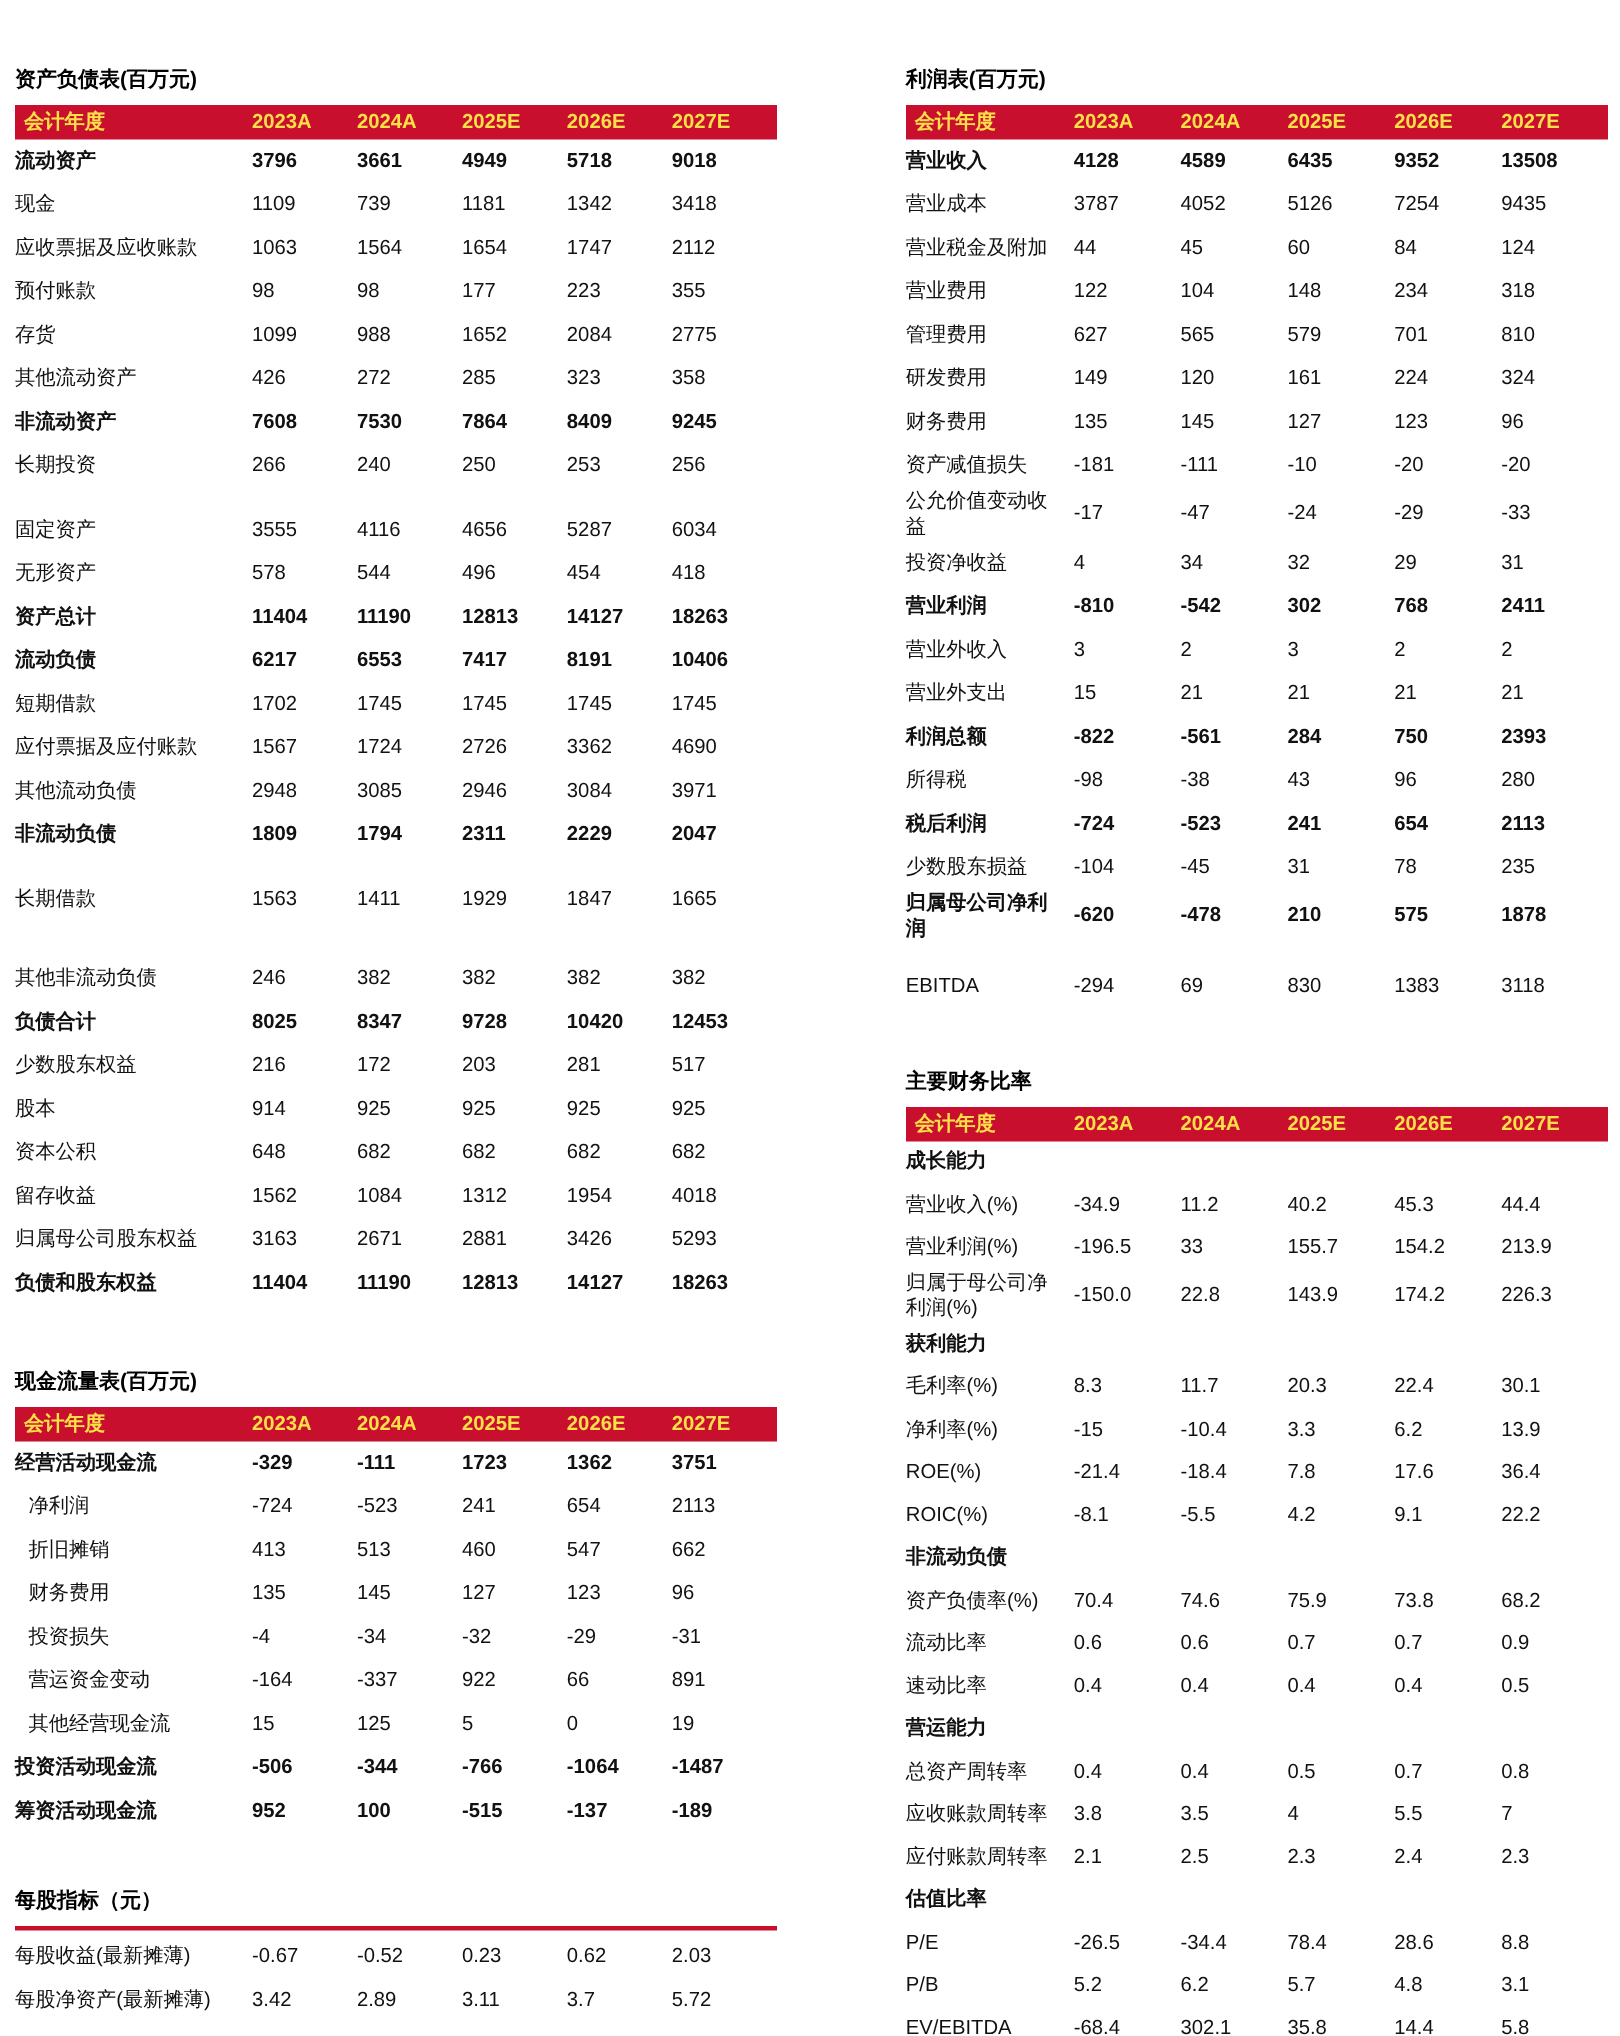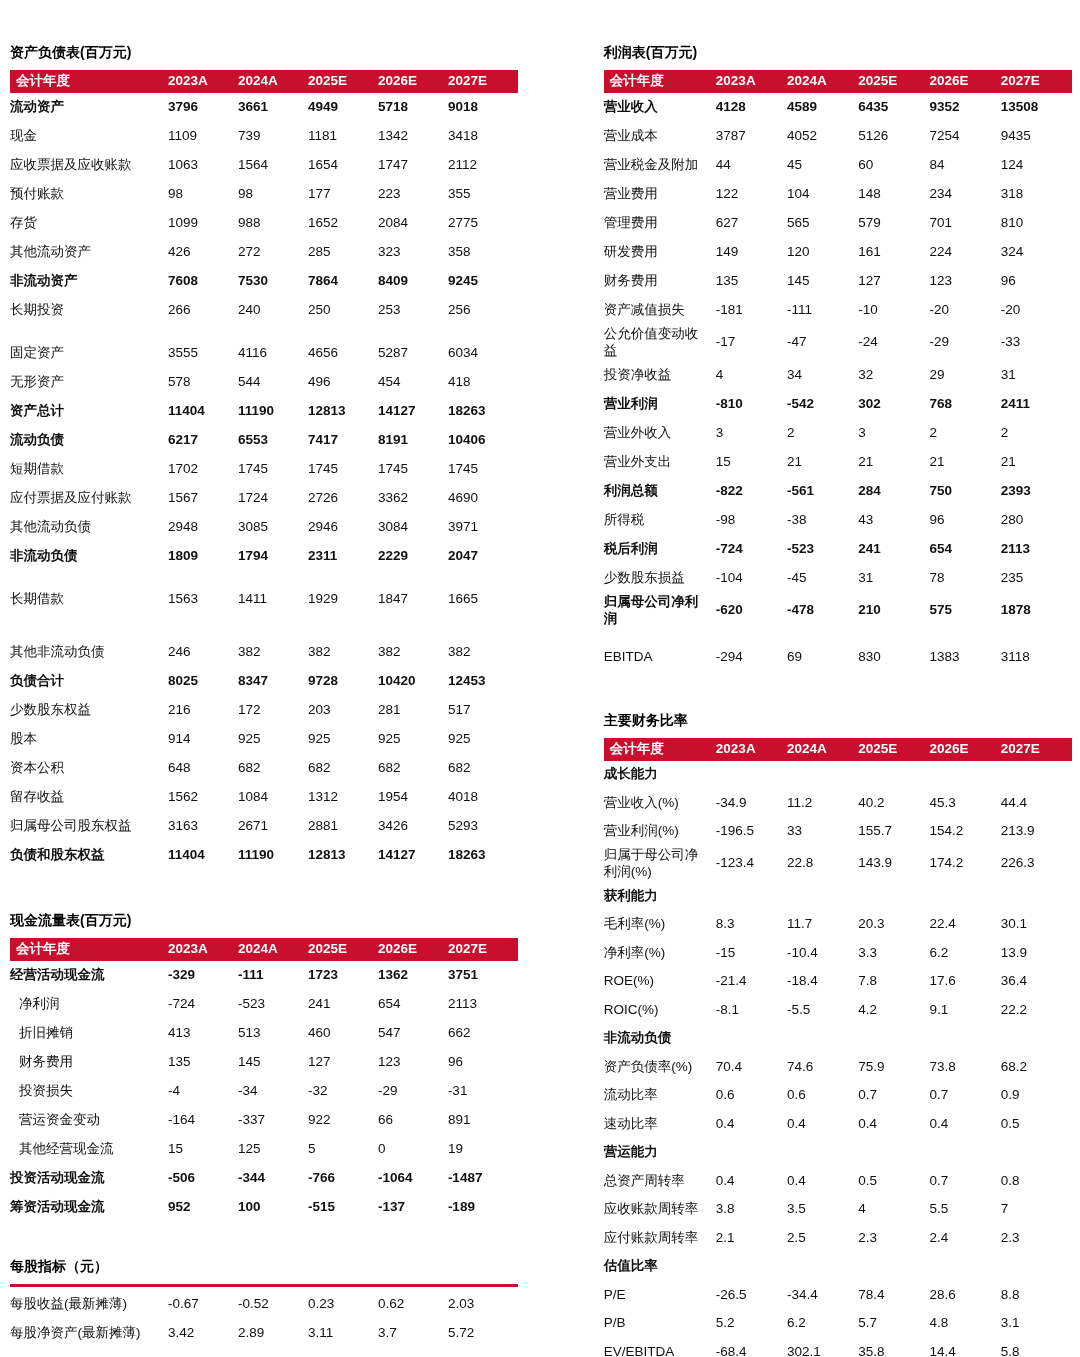--- a/index.html
+++ b/index.html
@@ -12,21 +12,21 @@
   .page { display:flex; align-items:flex-start; padding:8px 8px 0 10px; }
   .col-left  { width:512px; }
   .col-right { width:472px; margin-left:86px; }
 
   .tbl-title { font-size:14px; font-weight:bold; color:#000; line-height:17px; margin-bottom:9px;margin-top:36px; }
 
   .grid-l { display:grid; grid-template-columns:158px repeat(5,1fr); }
   .grid-r { display:grid; grid-template-columns:112px repeat(5,1fr); }
 
   .thead {
-    background:var(--accent,#c8102e); color:#ffffff; font-weight:bold;
+    background:var(--accent,#c8102e); color:#fde047; font-weight:bold;
     min-height:23px; align-items:center;
   }
   .thead .cell.label { padding-left:6px; }
 
   .trow { min-height:29px; align-items:center; }
   .tbl-ratios .trow { min-height:28.5px; }
 
   .cell { padding:1px 6px 1px 0; line-height:1.25; }
   .cell.num { padding-right:2px; }
   .bold { font-weight:bold; }
@@ -570,21 +570,21 @@
           <div class="trow grid-r">
             <div class="cell label">营业利润(%)</div>
             <div class="cell num">-196.5</div>
             <div class="cell num">33</div>
             <div class="cell num">155.7</div>
             <div class="cell num">154.2</div>
             <div class="cell num">213.9</div>
           </div>
           <div class="trow grid-r">
             <div class="cell label">归属于母公司净利润(%)</div>
-            <div class="cell num">-123.4</div>
+            <div class="cell num">-150.0</div>
             <div class="cell num">22.8</div>
             <div class="cell num">143.9</div>
             <div class="cell num">174.2</div>
             <div class="cell num">226.3</div>
           </div>
           <div class="trow grid-r bold">
             <div class="cell label">获利能力</div>
           </div>
           <div class="trow grid-r">
             <div class="cell label">毛利率(%)</div>

